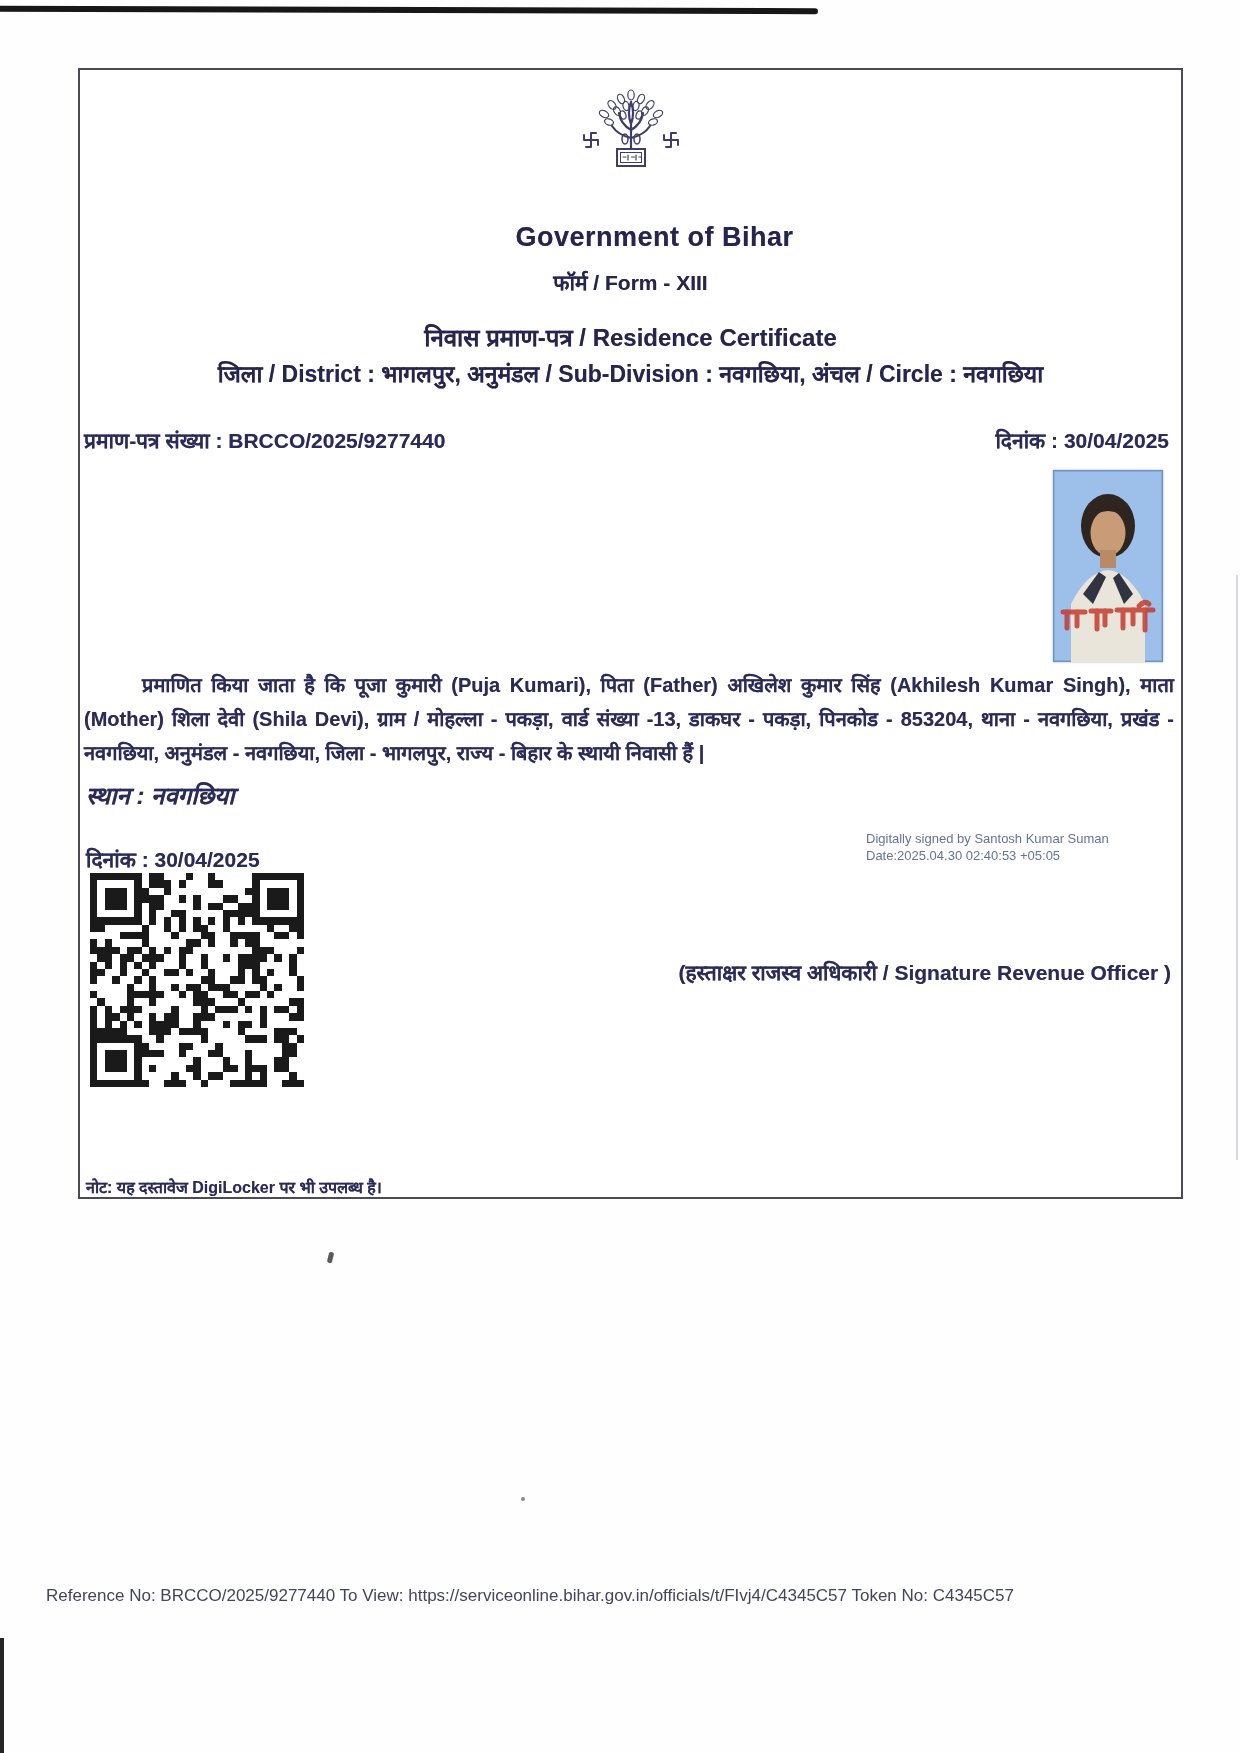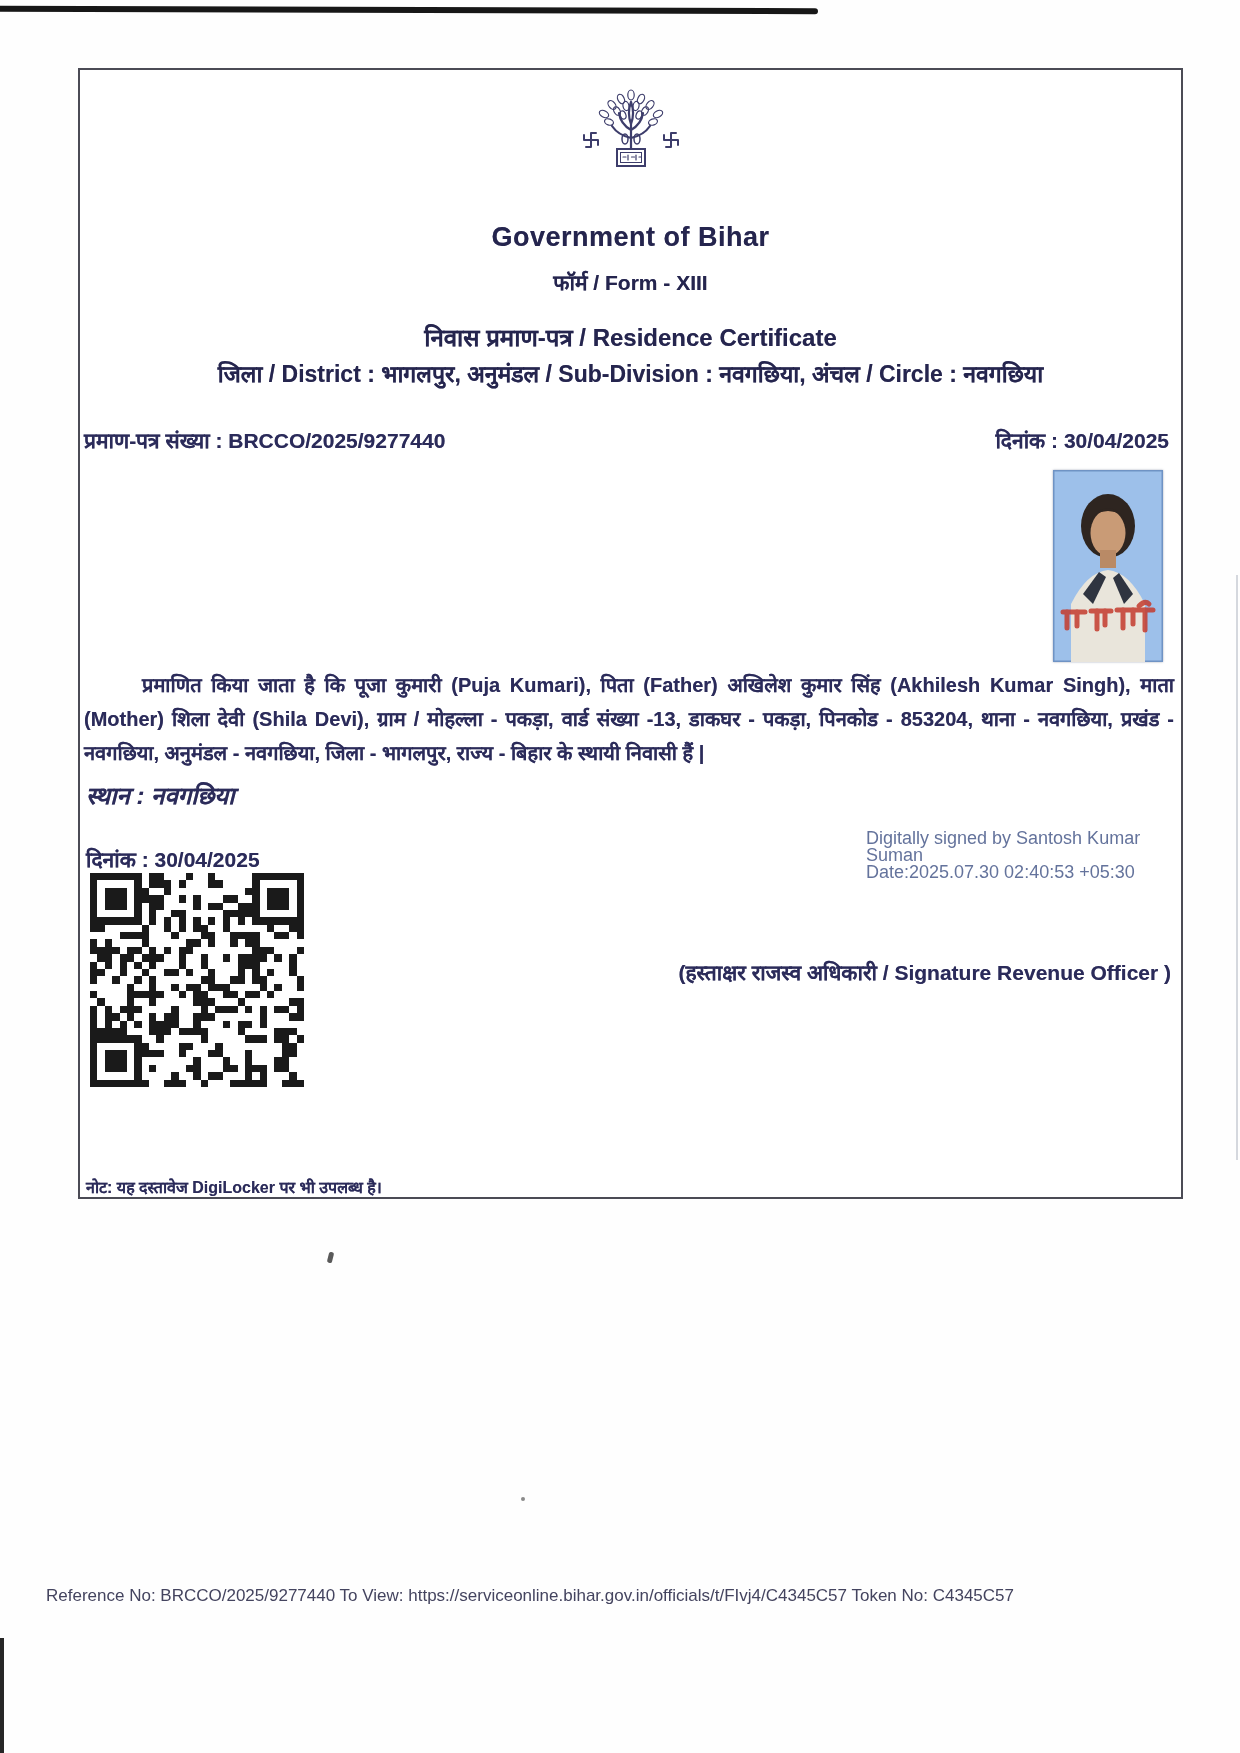--- a/index.html
+++ b/index.html
@@ -16,35 +16,35 @@
   .smudge.a{left:300px;top:670px;width:170px;height:100px;background:radial-gradient(rgba(175,175,182,0.22),transparent 70%);}
   .smudge.b{left:120px;top:630px;width:90px;height:60px;background:radial-gradient(rgba(175,175,182,0.18),transparent 70%);}
 
   
   .cert{position:absolute;left:78px;top:68px;width:1101px;height:1127px;border:2px solid #4b4b55;background:#fff;color:#2b2b5a;}
   .cert *{text-shadow:0 0 0.5px rgba(43,43,90,0.55);}
 
   .centered{position:absolute;left:0;width:100%;text-align:center;font-weight:700;color:#25254e;}
   .emblem{position:absolute;left:50%;transform:translateX(-50%);top:14px;width:110px;height:92px;}
   .t-hindi-gov{top:104px;font-size:30px;}
-  .t-eng-gov{top:152px;font-size:27px;letter-spacing:0.5px;}
+  .t-eng-gov{top:152px;font-size:27px;letter-spacing:0.5px;padding-left:24px;}
   .t-form{top:198px;font-size:21px;}
   .t-title{top:250px;font-size:24px;}
   .t-district{top:287px;font-size:23px;}
 
   .cert-row{position:absolute;left:4px;right:12px;top:356px;display:flex;justify-content:space-between;font-size:21px;font-weight:700;gap:33px;}
 
   .photo{position:absolute;left:973px;top:400px;width:110px;height:192px;box-shadow:0 0 2px rgba(80,90,120,0.5);}
 
   .para{position:absolute;left:4px;top:598px;width:1090px;font-size:20px;line-height:34px;font-weight:700;text-align:justify;text-indent:58px;}
 
   .place-line{position:absolute;left:6px;top:708px;font-size:24px;font-weight:700;font-style:italic;}
   .issue-date-line{position:absolute;left:6px;top:775px;font-size:21px;font-weight:700;}
 
-  .digsig{position:absolute;left:786px;top:760px;width:310px;font-size:18px;line-height:17px;color:#64739c;font-weight:400;}
+  .digsig{position:absolute;left:786px;top:760px;width:310px;font-size:13px;line-height:17px;color:#64739c;font-weight:400;}
   .digsig *{text-shadow:none;}
 
   .qr{position:absolute;left:10px;top:803px;width:214px;height:214px;}
 
   .officer{position:absolute;right:10px;top:888px;font-size:21px;font-weight:700;text-align:right;}
 
   .note1{position:absolute;left:6px;top:1076px;font-size:16px;font-weight:700;}
   .note2{position:absolute;left:6px;top:1106px;font-size:16px;font-weight:700;}
 
   .footer-ref{position:absolute;left:46px;top:1586px;font-size:17px;color:#44445f;}
@@ -123,21 +123,21 @@
       </g>
     </svg>
 
     <div class="para">प्रमाणित किया जाता है कि पूजा कुमारी (Puja Kumari), पिता (Father) अखिलेश कुमार सिंह (Akhilesh Kumar Singh), माता (Mother) शिला देवी (Shila Devi), ग्राम / मोहल्ला - पकड़ा, वार्ड संख्या -13, डाकघर - पकड़ा, पिनकोड - 853204, थाना - नवगछिया, प्रखंड - नवगछिया, अनुमंडल - नवगछिया, जिला - भागलपुर, राज्य - बिहार के स्थायी निवासी हैं |</div>
 
     <div class="place-line">स्थान : नवगछिया</div>
     <div class="issue-date-line">दिनांक : 30/04/2025</div>
 
     <div class="digsig">
       <div>Digitally signed by Santosh Kumar Suman</div>
-      <div>Date:2025.07.30 02:40:53 +05:30</div>
+      <div>Date:2025.04.30 02:40:53 +05:05</div>
     </div>
 
     <svg class="qr" id="qr-svg" viewBox="0 0 29 29" shape-rendering="crispEdges">
         <rect x="0" y="0" width="29" height="29" fill="#ffffff"></rect>
         <rect x="0" y="0" width="1" height="1" fill="#1a1a1a"></rect>
         <rect x="1" y="0" width="1" height="1" fill="#1a1a1a"></rect>
         <rect x="2" y="0" width="1" height="1" fill="#1a1a1a"></rect>
         <rect x="3" y="0" width="1" height="1" fill="#1a1a1a"></rect>
         <rect x="4" y="0" width="1" height="1" fill="#1a1a1a"></rect>
         <rect x="5" y="0" width="1" height="1" fill="#1a1a1a"></rect>

